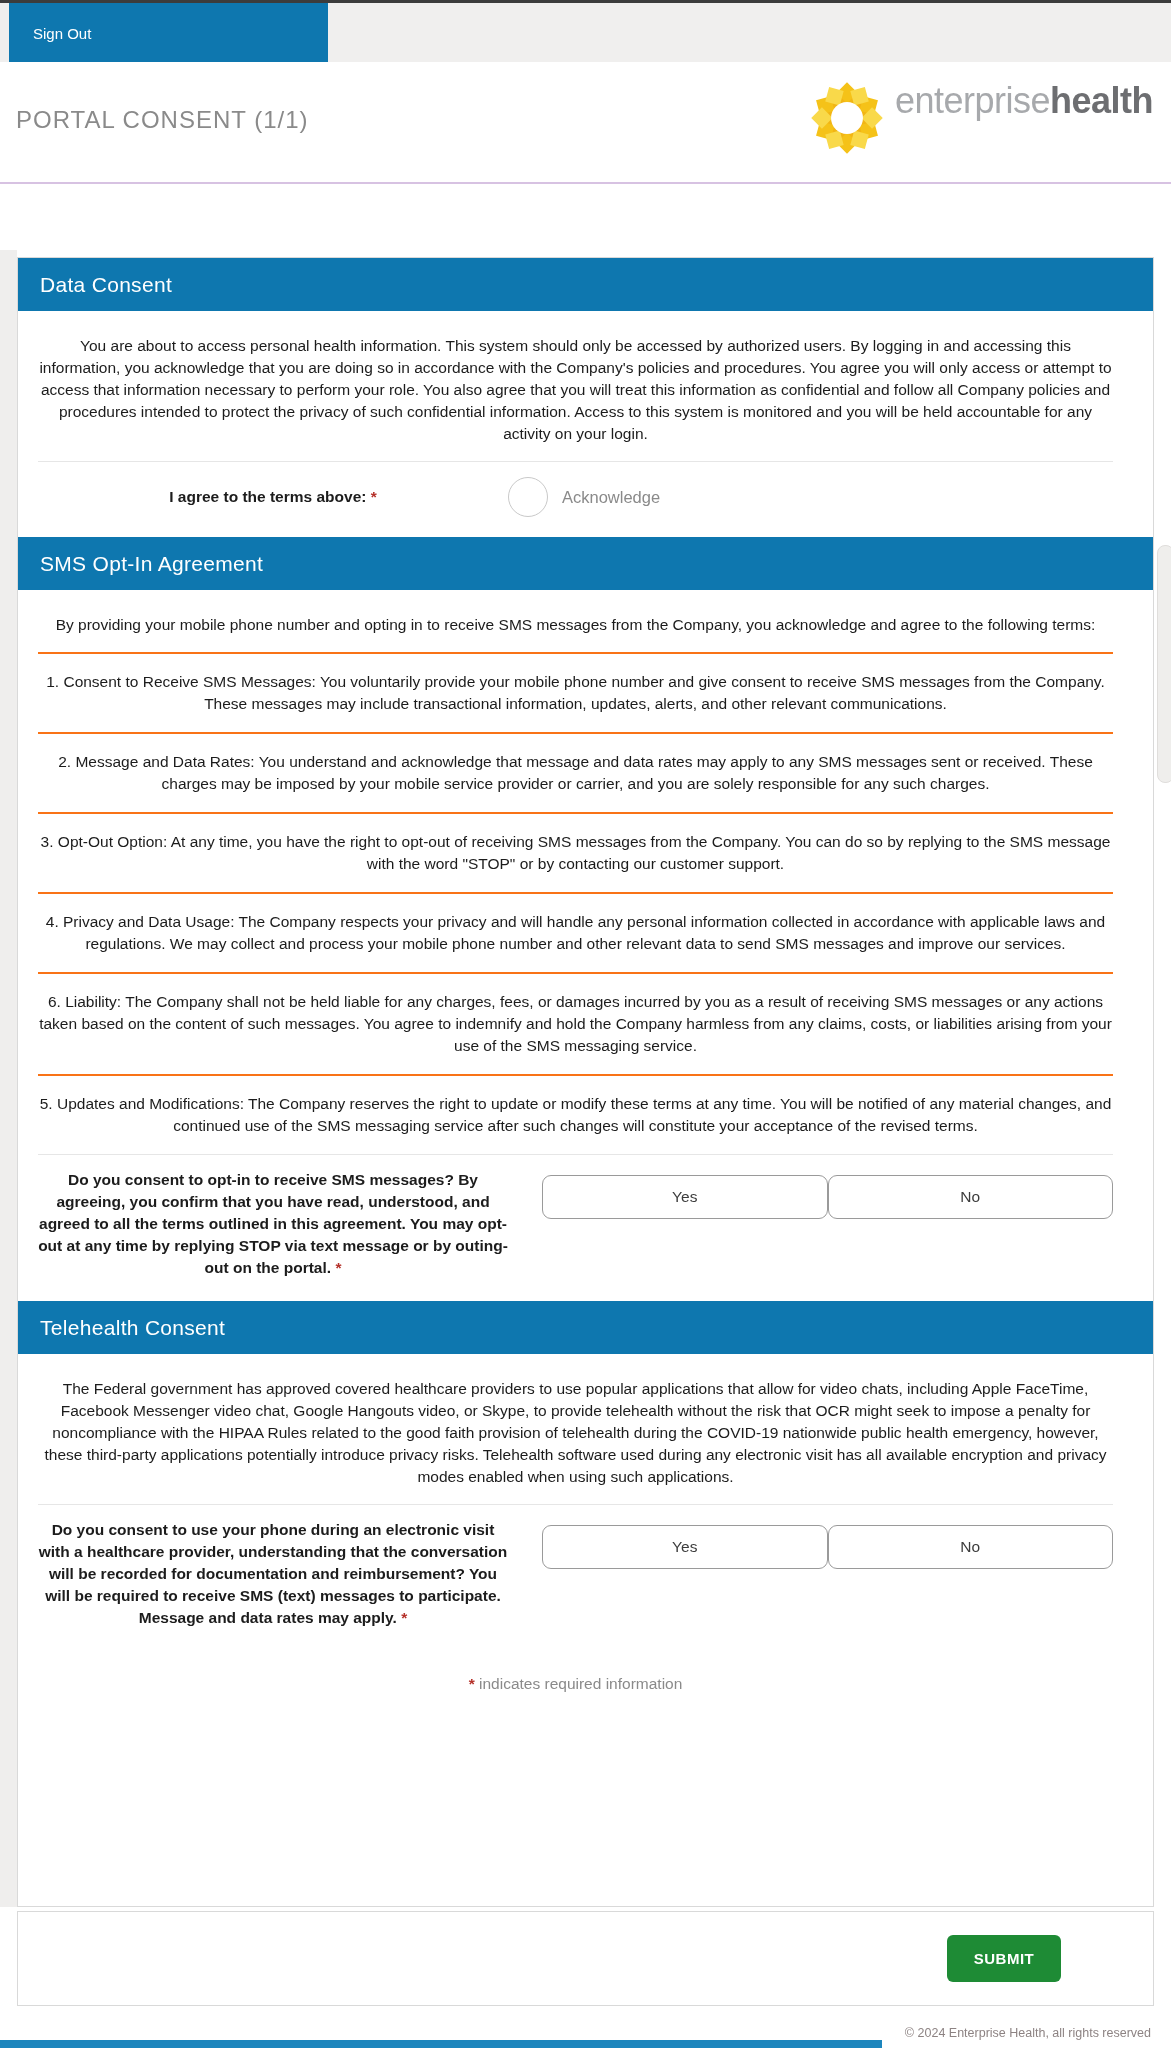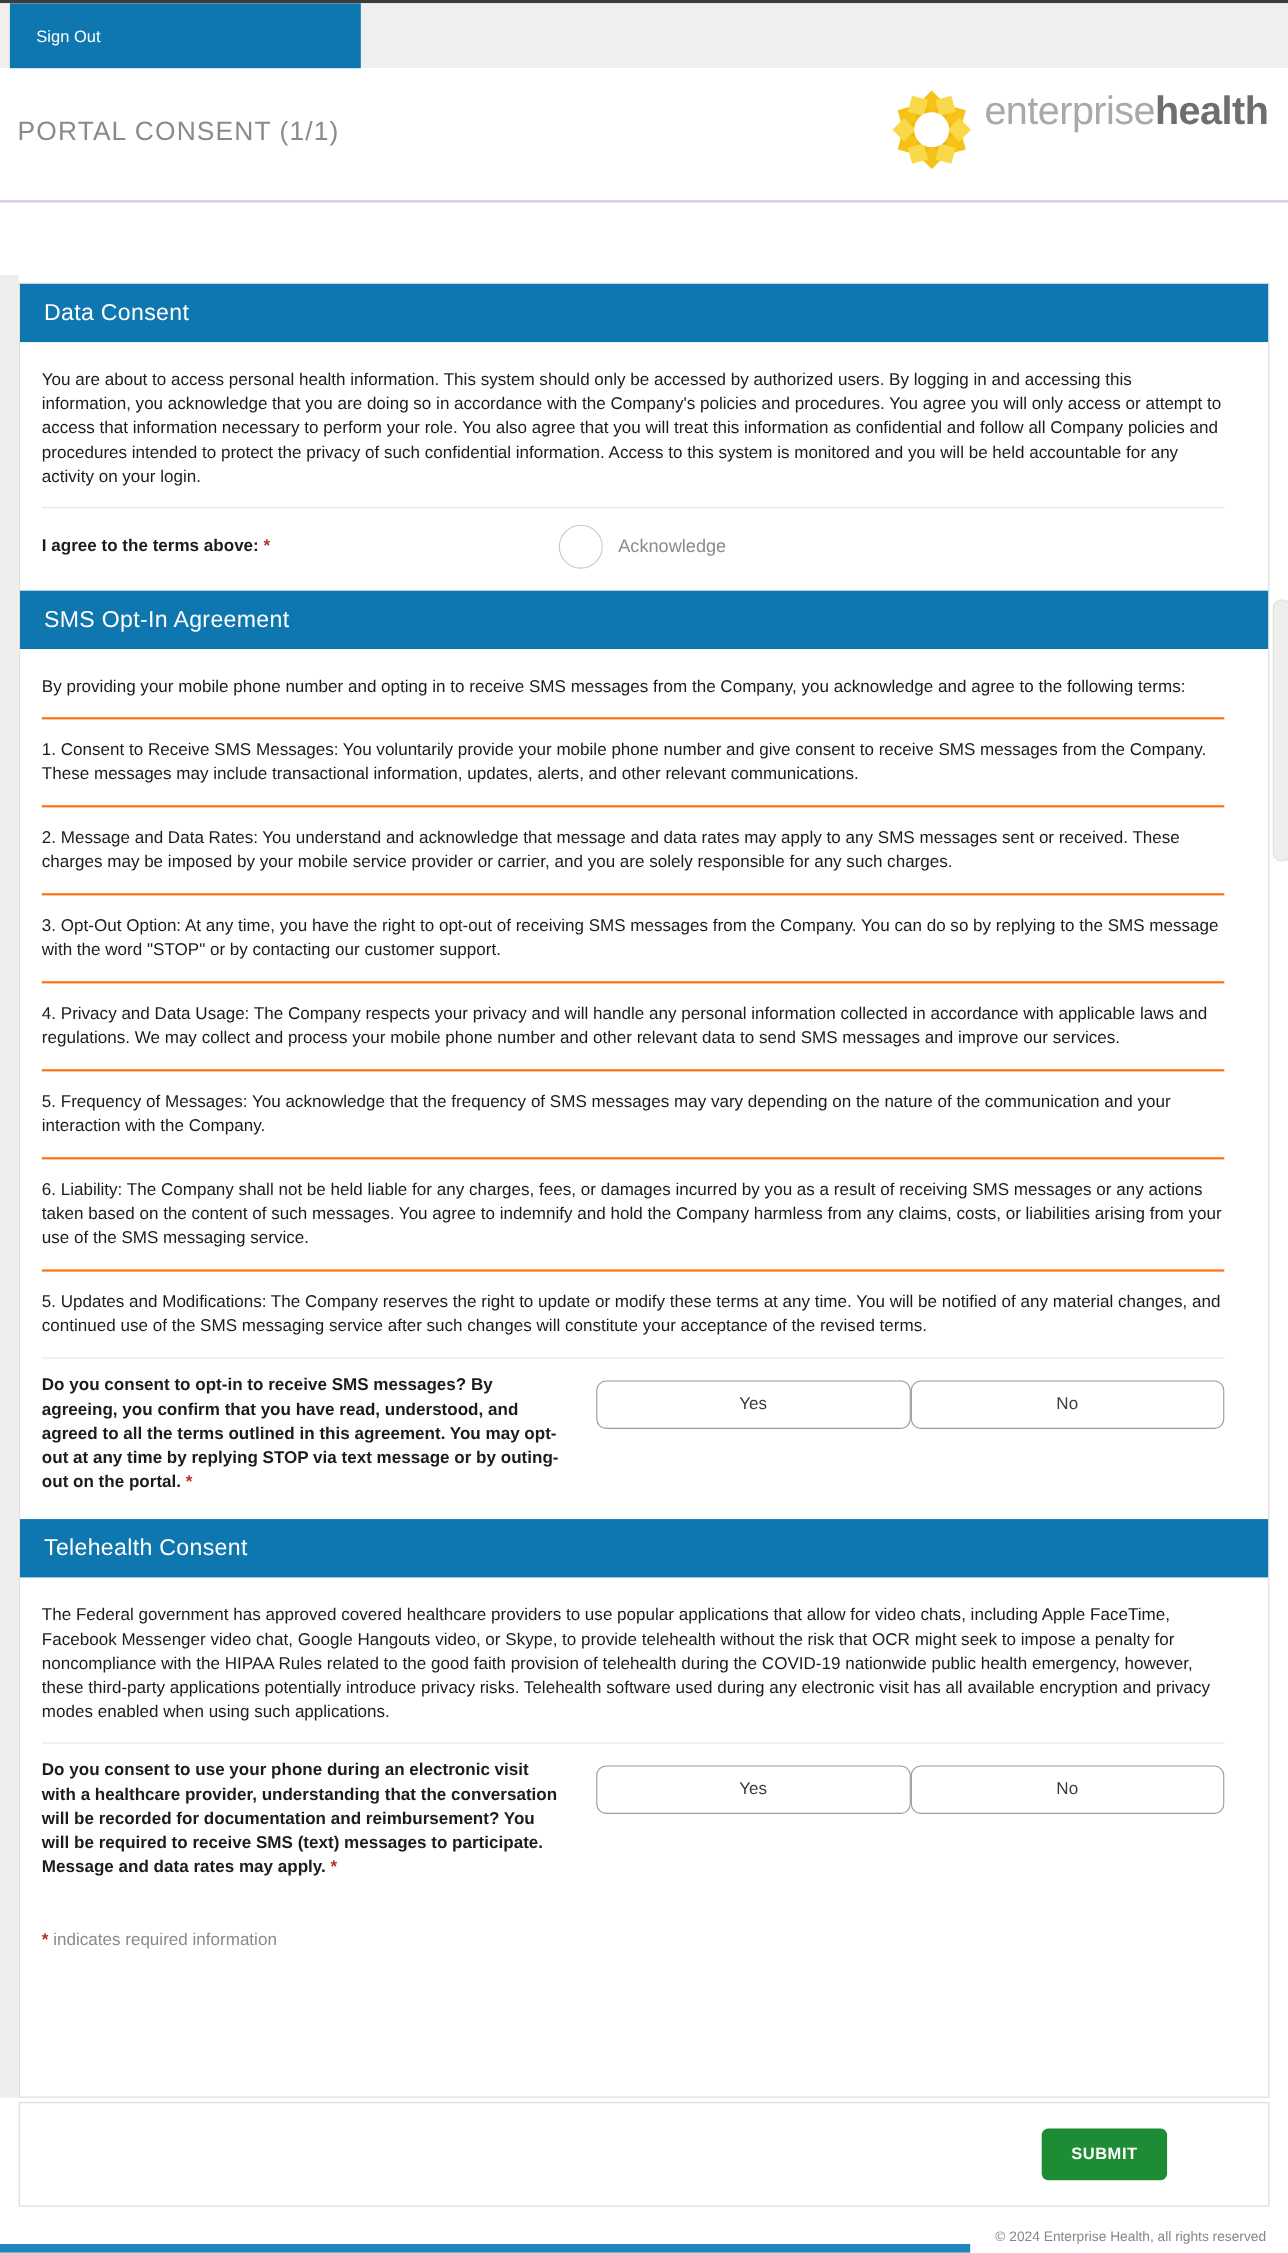--- a/index.html
+++ b/index.html
@@ -22,21 +22,21 @@
   .purple-rule { position:absolute; top:182px; left:0; width:100%; height:2px; background:#d7c2e2; }
   .left-gutter { position:absolute; top:250px; left:0; width:17px; height:1657px; background:#efeeed; }
 
   
   .panel { position:absolute; left:17px; width:1137px; background:#ffffff; border:1px solid #d9d9d9; }
   .panel.main   { top:257px; height:1650px; overflow:hidden; }
   .panel.footerbox { top:1911px; height:95px; }
 
   .sec-header { height:53px; background:#0e77af; color:#ffffff; display:flex; align-items:center;
                 padding-left:22px; font-size:21px; font-weight:400; letter-spacing:0.3px; }
-  .sec-body   { padding:0 40px 6px 20px; color:#1c1c1c; font-size:15.5px; line-height:22px; }
+  .sec-body   { padding:0 40px 6px 20px; color:#1c1c1c; font-size:15.5px; line-height:22px;text-align:center; }
   .para       { padding:24px 0 16px 0; }
   .item       { padding:17px 0 17px 0; border-top:2px solid #f97316; }
   .q-row      { border-top:1px solid #e6e6e6; display:flex; justify-content:space-between;
                 align-items:flex-start; padding:14px 0 16px 0; }
   .q-text     { width:470px; font-weight:600; }
   .q-buttons  { width:571px; display:flex; padding-top:6px; }
   .btn-choice { flex:1; height:44px; background:#ffffff; border:1.5px solid #9a9a9a; border-radius:9px;
                 color:#3c3c3c; font-size:15.5px; display:flex; align-items:center; justify-content:center; cursor:pointer; }
   .agree-row  { border-top:1px solid #e6e6e6; display:flex; align-items:center; min-height:70px; }
   .agree-label{ width:470px; font-weight:700; }
@@ -122,21 +122,20 @@
 
     <div class="sec-header">
       <span>SMS Opt-In Agreement</span>
     </div>
     <div class="sec-body">
       <div class="para">By providing your mobile phone number and opting in to receive SMS messages from the Company, you acknowledge and agree to the following terms:</div>
       <div class="item">1. Consent to Receive SMS Messages: You voluntarily provide your mobile phone number and give consent to receive SMS messages from the Company. These messages may include transactional information, updates, alerts, and other relevant communications.</div>
       <div class="item">2. Message and Data Rates: You understand and acknowledge that message and data rates may apply to any SMS messages sent or received. These charges may be imposed by your mobile service provider or carrier, and you are solely responsible for any such charges.</div>
       <div class="item">3. Opt-Out Option: At any time, you have the right to opt-out of receiving SMS messages from the Company. You can do so by replying to the SMS message with the word "STOP" or by contacting our customer support.</div>
       <div class="item">4. Privacy and Data Usage: The Company respects your privacy and will handle any personal information collected in accordance with applicable laws and regulations. We may collect and process your mobile phone number and other relevant data to send SMS messages and improve our services.</div>
-      <div class="item">5. Frequency of Messages: You acknowledge that the frequency of SMS messages may vary depending on the nature of the communication and your interaction with the Company.</div>
       <div class="item">6. Liability: The Company shall not be held liable for any charges, fees, or damages incurred by you as a result of receiving SMS messages or any actions taken based on the content of such messages. You agree to indemnify and hold the Company harmless from any claims, costs, or liabilities arising from your use of the SMS messaging service.</div>
       <div class="item">5. Updates and Modifications: The Company reserves the right to update or modify these terms at any time. You will be notified of any material changes, and continued use of the SMS messaging service after such changes will constitute your acceptance of the revised terms.</div>
       <div class="q-row">
         <div class="q-text">
           <span>Do you consent to opt-in to receive SMS messages? By agreeing, you confirm that you have read, understood, and agreed to all the terms outlined in this agreement. You may opt-out at any time by replying STOP via text message or by outing-out on the portal.</span>
           <span class="req">*</span>
         </div>
         <div class="q-buttons">
           <div class="btn-choice">Yes</div>
           <div class="btn-choice">No</div>

